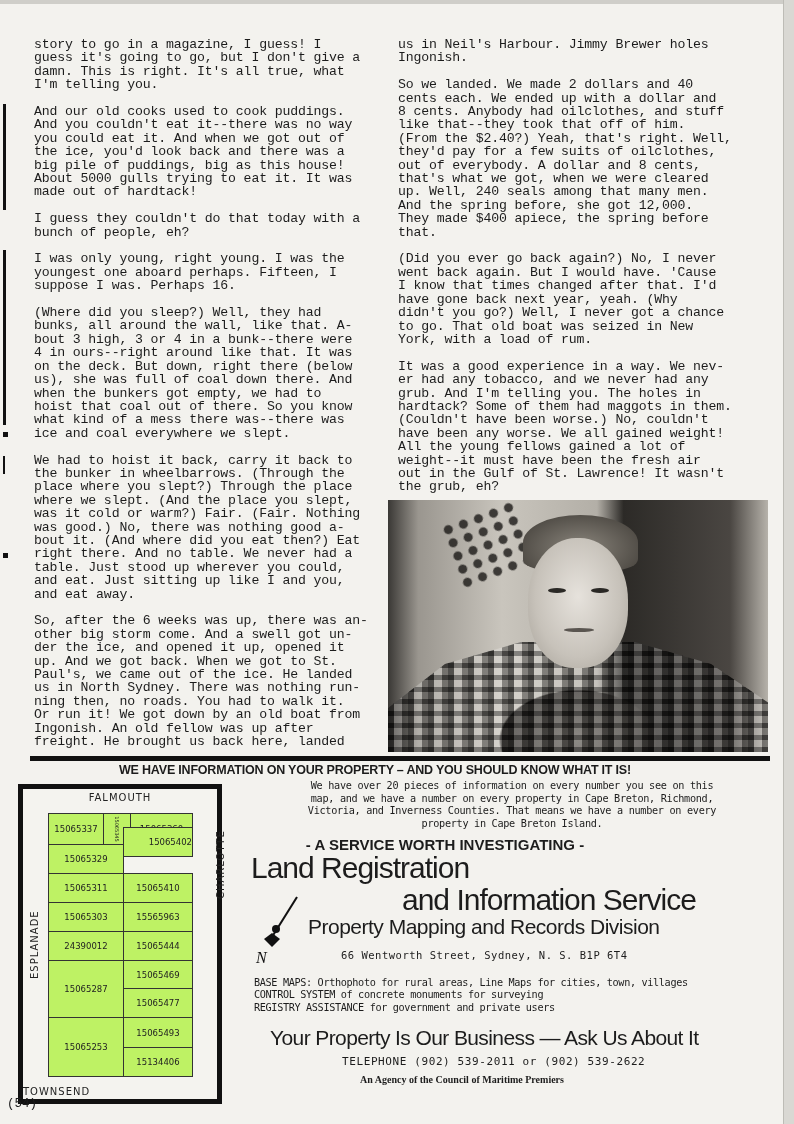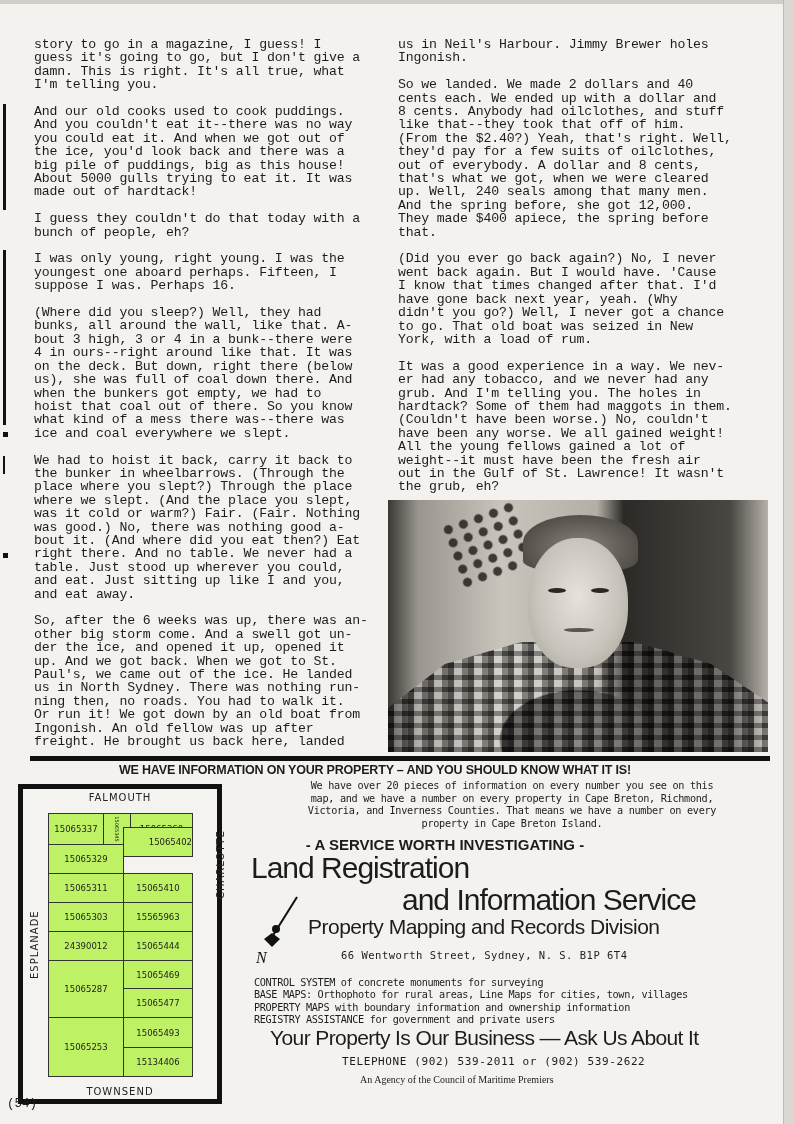--- a/index.html
+++ b/index.html
@@ -51,21 +51,21 @@
   .ad-headline {
     position: absolute; top: 763px; left: 0; width: 750px; text-align: center;
     font-family: "Liberation Sans", sans-serif; font-weight: bold; font-size: 12.5px; letter-spacing: -0.2px;
   }
   .map {
     position: absolute; left: 18px; top: 784px; width: 194px; height: 310px;
     border: 5px solid #111; background: #f4f3ef;
   }
   .street { position: absolute; font-family: "DejaVu Sans", sans-serif; font-size: 10px; letter-spacing: 1px; color: #222; }
   .street-top { top: 3px; left: 0; width: 194px; text-align: center; }
-  .street-bottom { bottom: 2px; left: 0; width: 194px; text-align: center; }
+  .street-bottom { bottom: 2px; left: 0; width: 194px; }
   .street-left { left: 6px; top: 190px; transform: rotate(-90deg); transform-origin: left top; }
   .street-right { left: 192px; top: 110px; transform: rotate(-90deg); transform-origin: left top; white-space: nowrap; }
   .lot {
     position: absolute; border: 1px solid #333; background: #bef264;
     font-family: "DejaVu Sans", sans-serif; font-size: 8.5px; color: #222;
     display: flex; align-items: center; justify-content: center;
   }
   .lot-narrow span { transform: rotate(90deg); font-size: 5px; }
   .ad-body {
     position: absolute; left: 272px; top: 780px; width: 480px;
@@ -79,21 +79,21 @@
   .title2 { position: absolute; left: 402px; top: 884px; font-family: "Liberation Sans", sans-serif; font-size: 30px; letter-spacing: -1px; line-height: 32px; }
   .subtitle { position: absolute; left: 308px; top: 915px; font-family: "Liberation Sans", sans-serif; font-size: 21px; letter-spacing: -0.5px; }
   .address { position: absolute; left: 341px; top: 949px; font-family: "DejaVu Sans Mono", monospace; font-size: 10.5px; letter-spacing: 0.5px; }
   .logo { position: absolute; left: 252px; top: 895px; width: 50px; height: 70px; }
   .services {
     position: absolute; left: 254px; top: 977px; width: 540px;
     font-family: "DejaVu Sans Mono", monospace; font-size: 10.2px; line-height: 12.4px; letter-spacing: -0.35px;
   }
   .slogan { position: absolute; left: 270px; top: 1026px; font-family: "Liberation Sans", sans-serif; font-size: 21px; letter-spacing: -0.6px; }
   .phone { position: absolute; left: 342px; top: 1055px; font-family: "DejaVu Sans Mono", monospace; font-size: 11px; letter-spacing: 0.6px; }
-  .agency { position: absolute; left: 360px; top: 1074px; font-family: "Liberation Serif", serif; font-size: 10px; font-weight: normal; }
+  .agency { position: absolute; left: 360px; top: 1074px; font-family: "Liberation Serif", serif; font-size: 10px; font-weight: bold; }
   .page-num { position: absolute; left: 7px; top: 1097px; font-family: "Liberation Mono", monospace; font-size: 12.5px; }
 </style>
 </head>
 <body>
 
 <div class="top-line"></div>
 <div class="page-edge"></div>
 
 <div class="margin-bar" style="top:104px;height:106px;width:3px;"></div>
 <div class="margin-bar" style="top:250px;height:175px;width:3px;"></div>
@@ -272,23 +272,22 @@
     <path d="M20 38 L28 44 L20 52 L12 44 Z" fill="#111"></path>
     <circle cx="24" cy="34" r="4" fill="#111"></circle>
     <text x="4" y="68" font-family="Liberation Serif, serif" font-style="italic" font-size="16" fill="#111">N</text>
   </svg>
 </div>
 
 <div class="subtitle">Property Mapping and Records Division</div>
 <div class="address">66 Wentworth Street, Sydney, N. S. B1P 6T4</div>
 
 <div class="services">
+  <div>BASE MAPS: Orthophoto for rural areas, Line Maps for cities, town, villages</div>
   <div>CONTROL SYSTEM of concrete monuments for surveying</div>
-  <div>BASE MAPS: Orthophoto for rural areas, Line Maps for cities, town, villages</div>
-  <div>PROPERTY MAPS with boundary information and ownership information</div>
   <div>REGISTRY ASSISTANCE for government and private users</div>
 </div>
 
 <div class="slogan">Your Property Is Our Business — Ask Us About It</div>
 <div class="phone">TELEPHONE (902) 539-2011 or (902) 539-2622</div>
 <div class="agency">An Agency of the Council of Maritime Premiers</div>
 
 <div class="page-num">(54)</div>
 
 </body></html>

